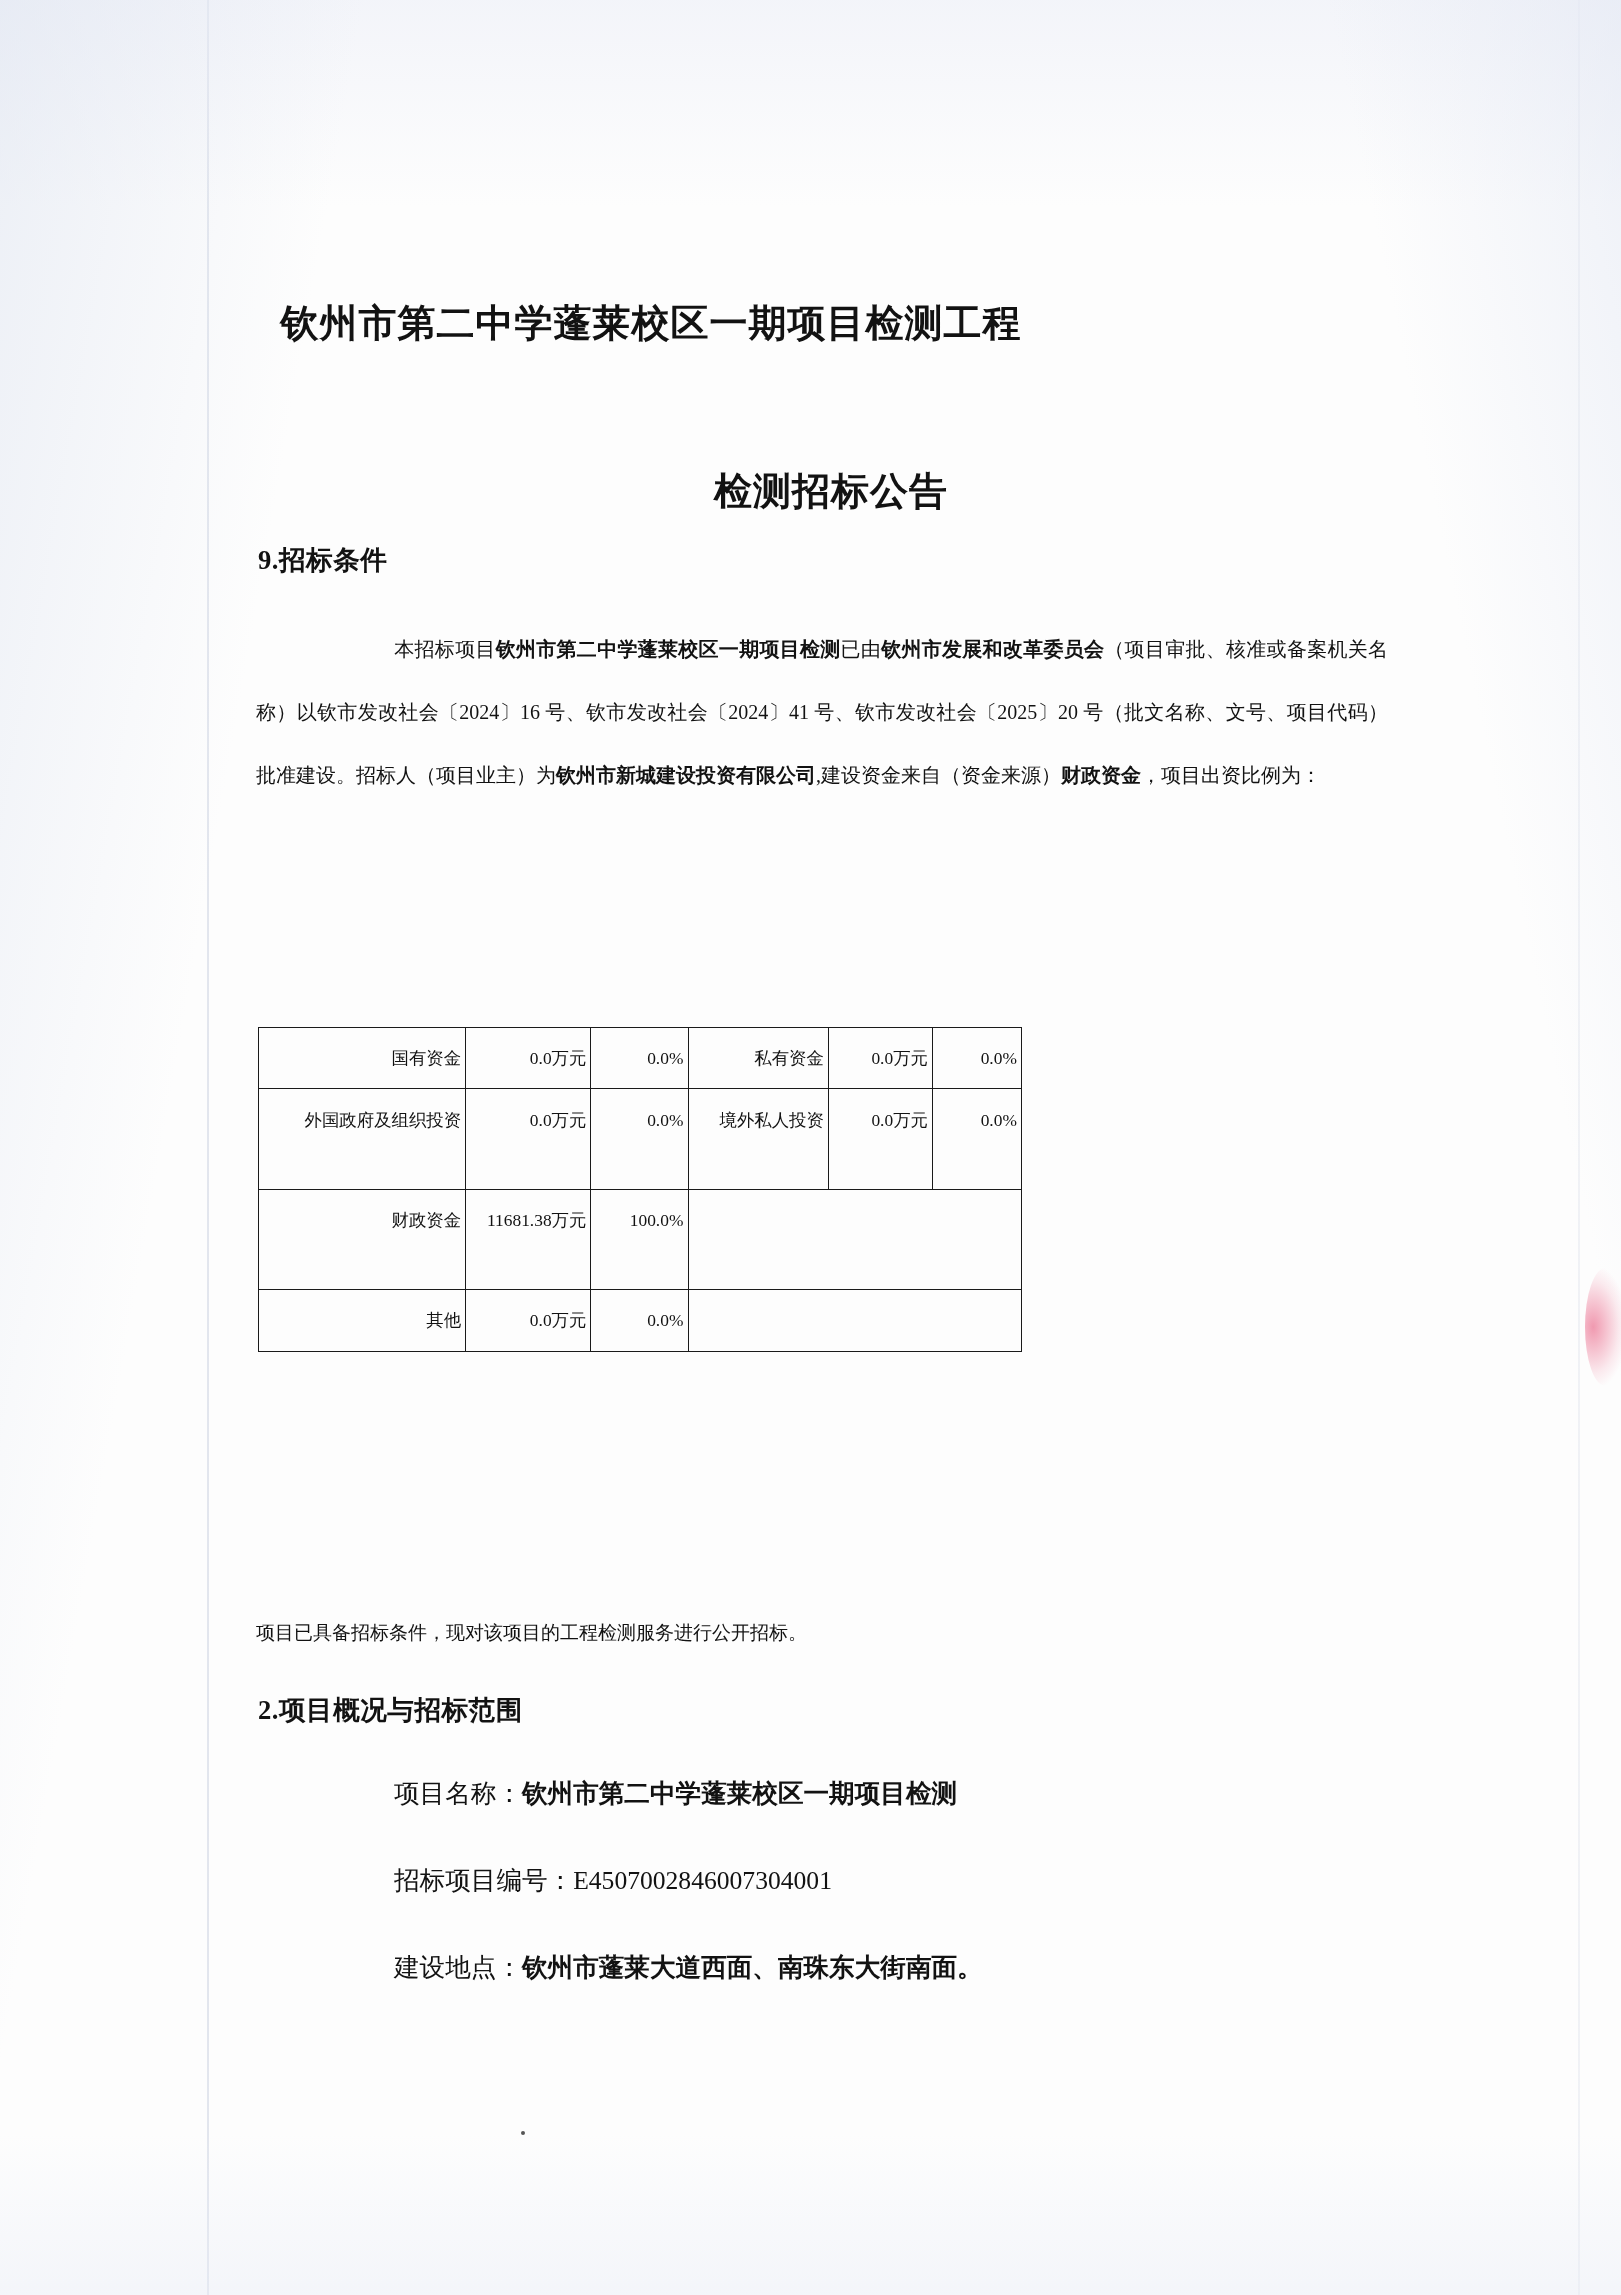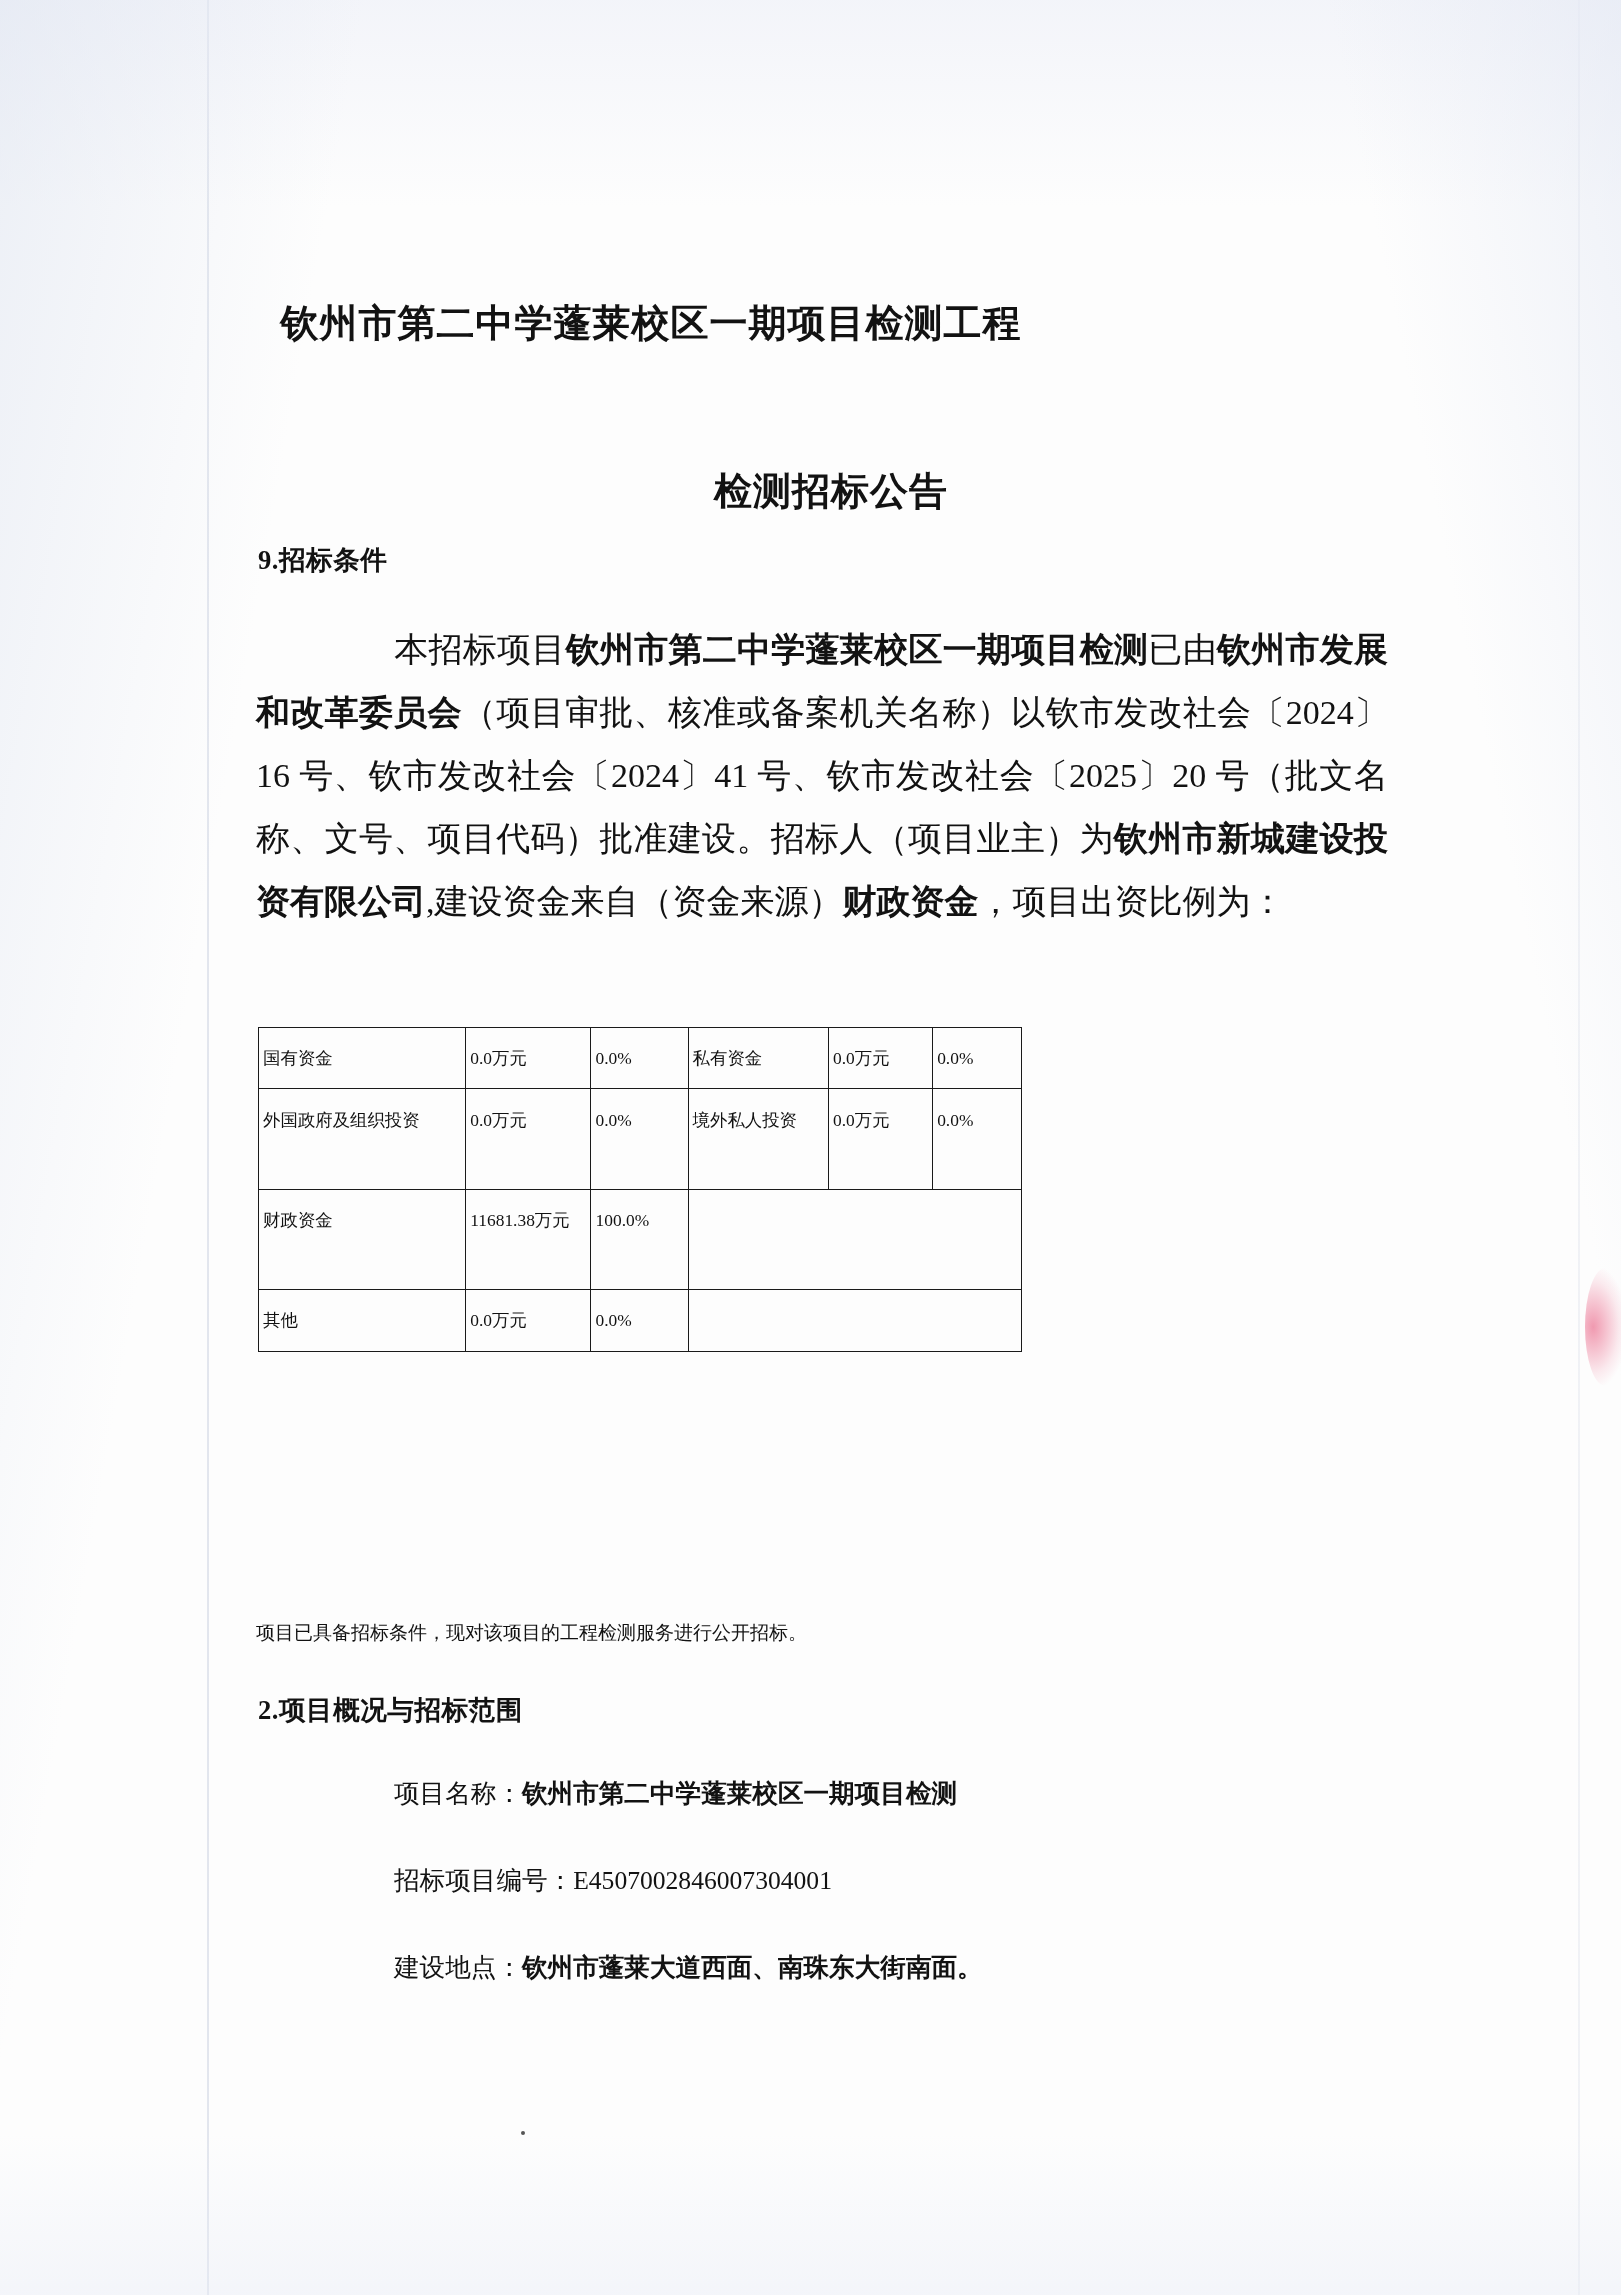--- a/index.html
+++ b/index.html
@@ -81,21 +81,21 @@
     font-weight: bold;
     letter-spacing: 0.5px;
   }
   #sec1 { left: 258px; top: 542px; }
   #sec2 { left: 258px; top: 1692px; }
 
   .body-block {
     position: absolute;
     left: 256px;
     width: 1132px;
-    font-size: 34px;
+    font-size: 20px;
     line-height: 63px;
     text-align: justify;
     text-justify: inter-ideograph;
   }
   #para1 { top: 618px; }
   #para1 .indent { display: inline-block; width: 138px; }
   b { font-weight: bold; }
 
   .para-after-table {
     position: absolute;
@@ -124,21 +124,21 @@
     top: 1027px;
     border-collapse: collapse;
     width: 764px;
     font-size: 17.4px;
     font-family: "Liberation Serif", "DejaVu Serif", serif;
   }
   table.fund td {
     border: 1px solid #1a1a1a;
     padding: 0;
     vertical-align: top;
-    text-align: left;
+    text-align: right;
   }
   table.fund td .cell {
     padding: 11.2px 4.1px 11.2px 4.1px;
     line-height: 38px;
   }
   td.lbl { width: 204px; }
   td.amt { width: 123px; }
   td.pct { width: 95px; }
   td.lbl2 { width: 138px; }
   td.amt2 { width: 102px; }

